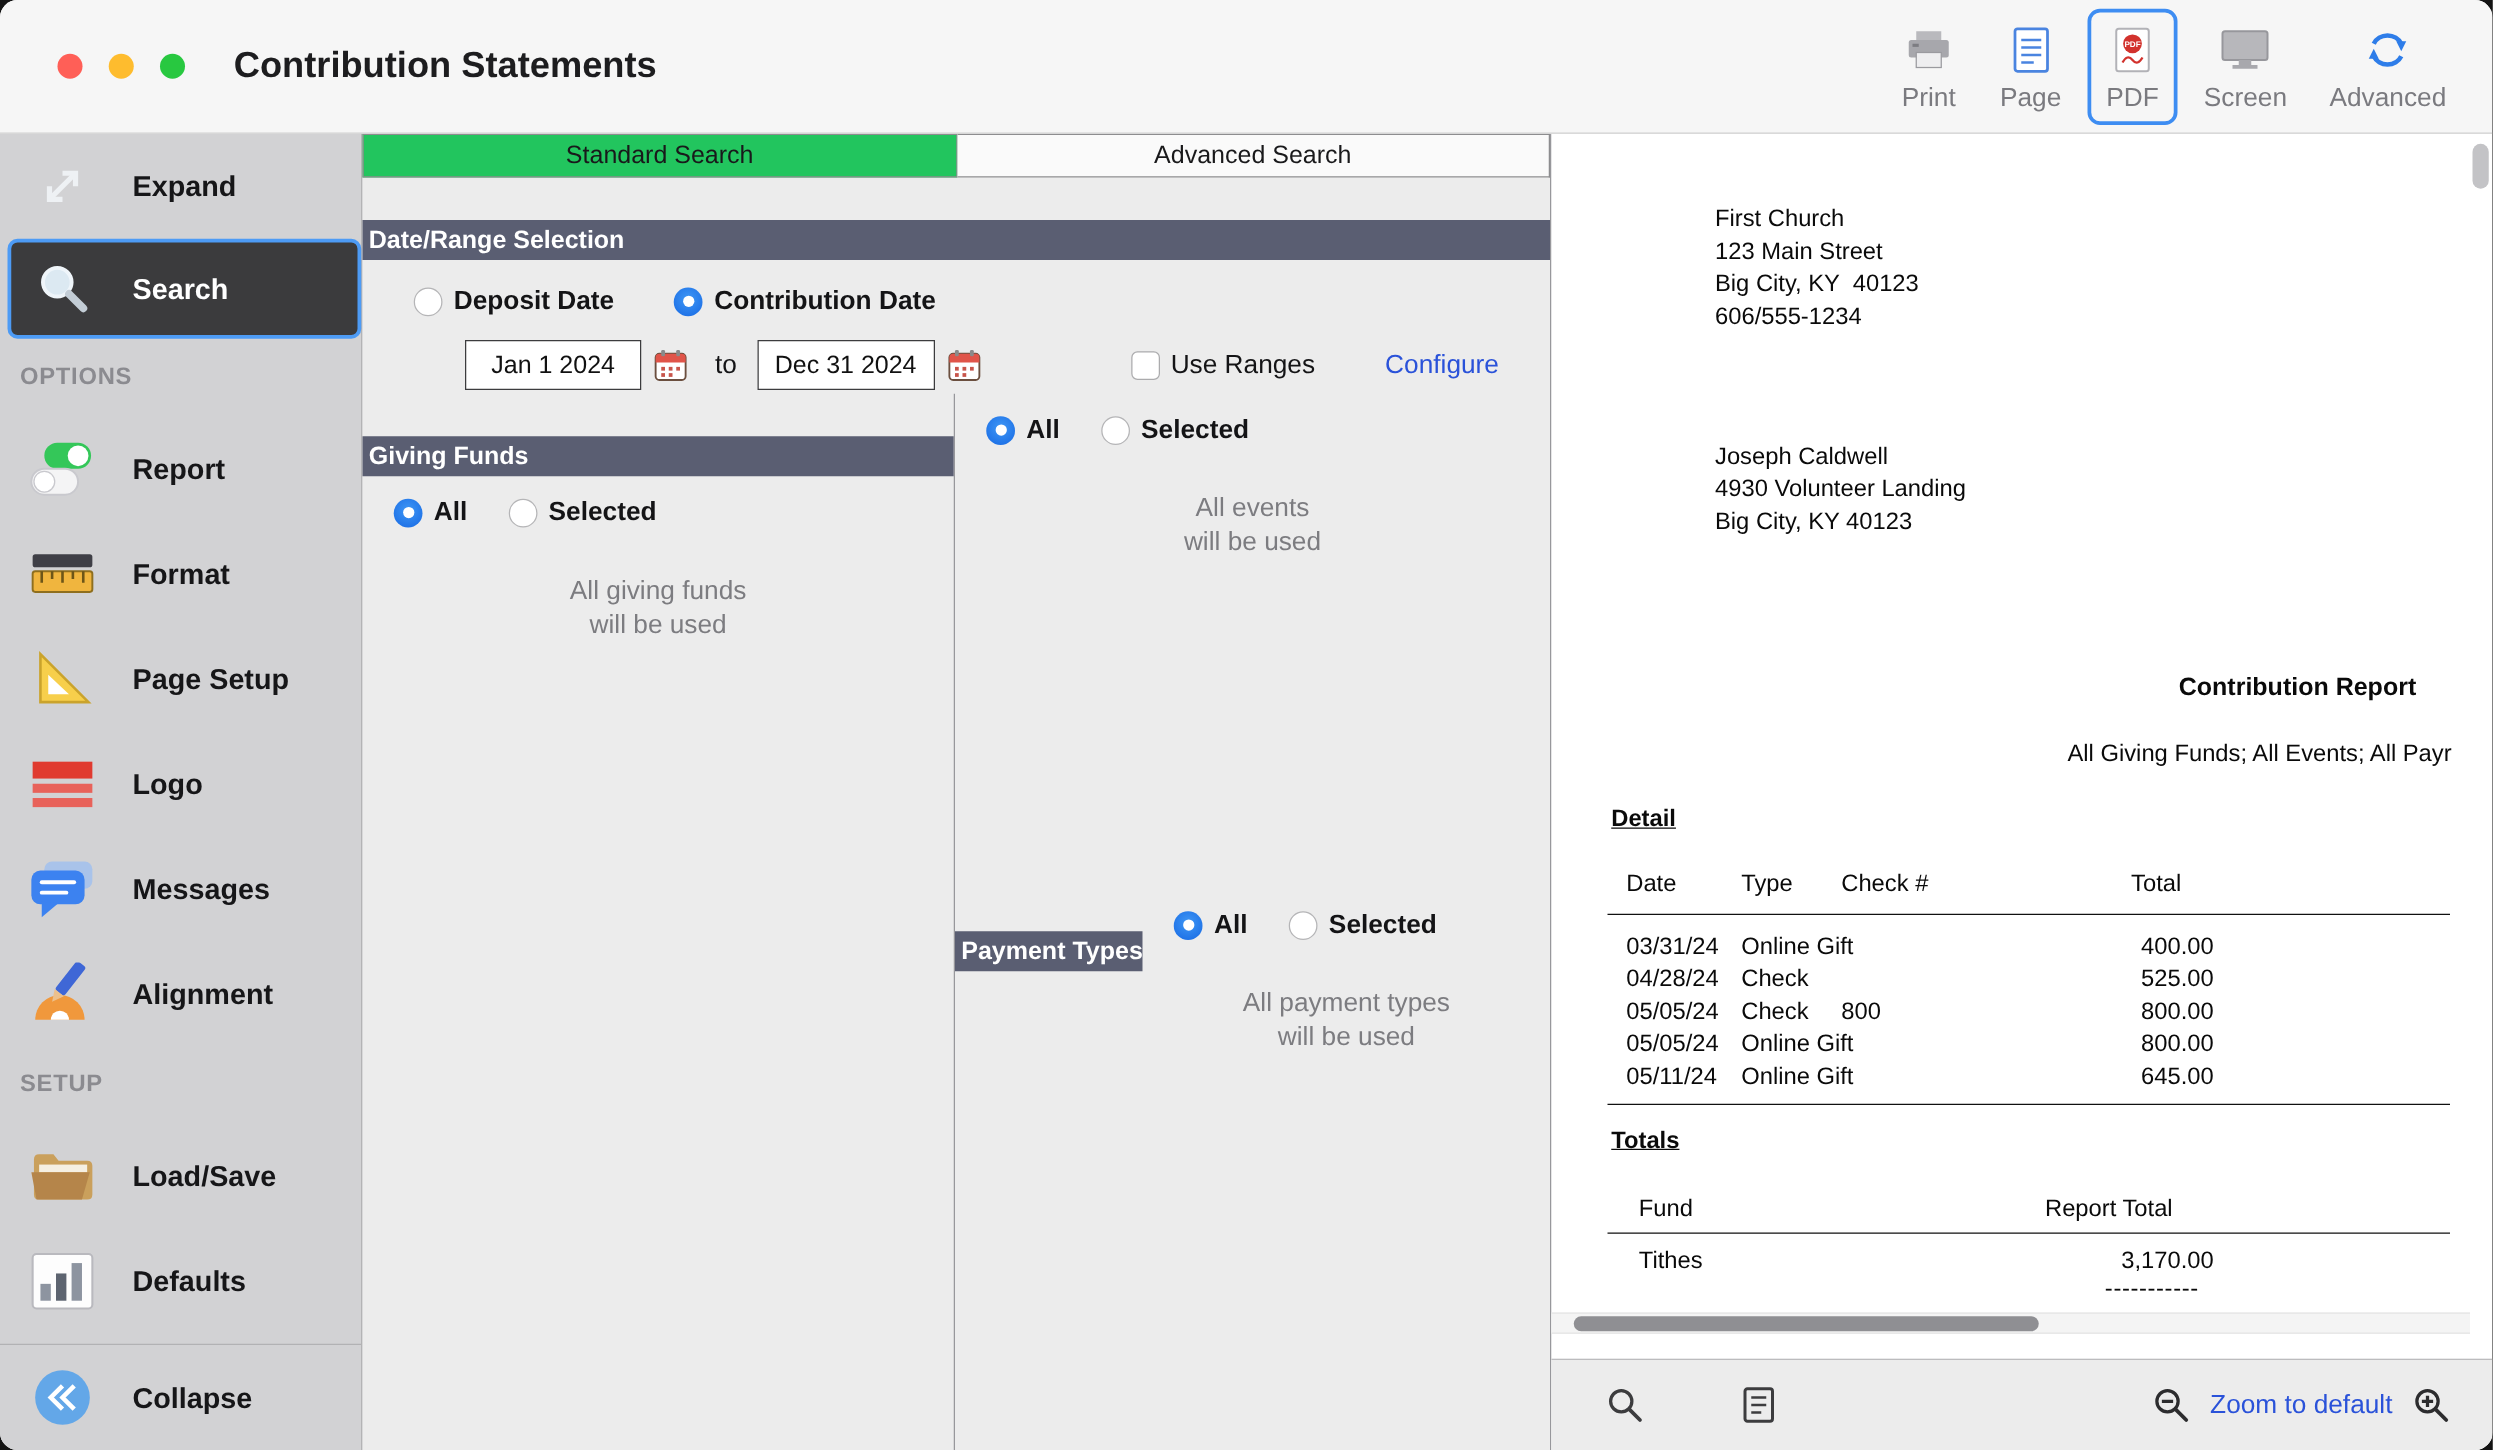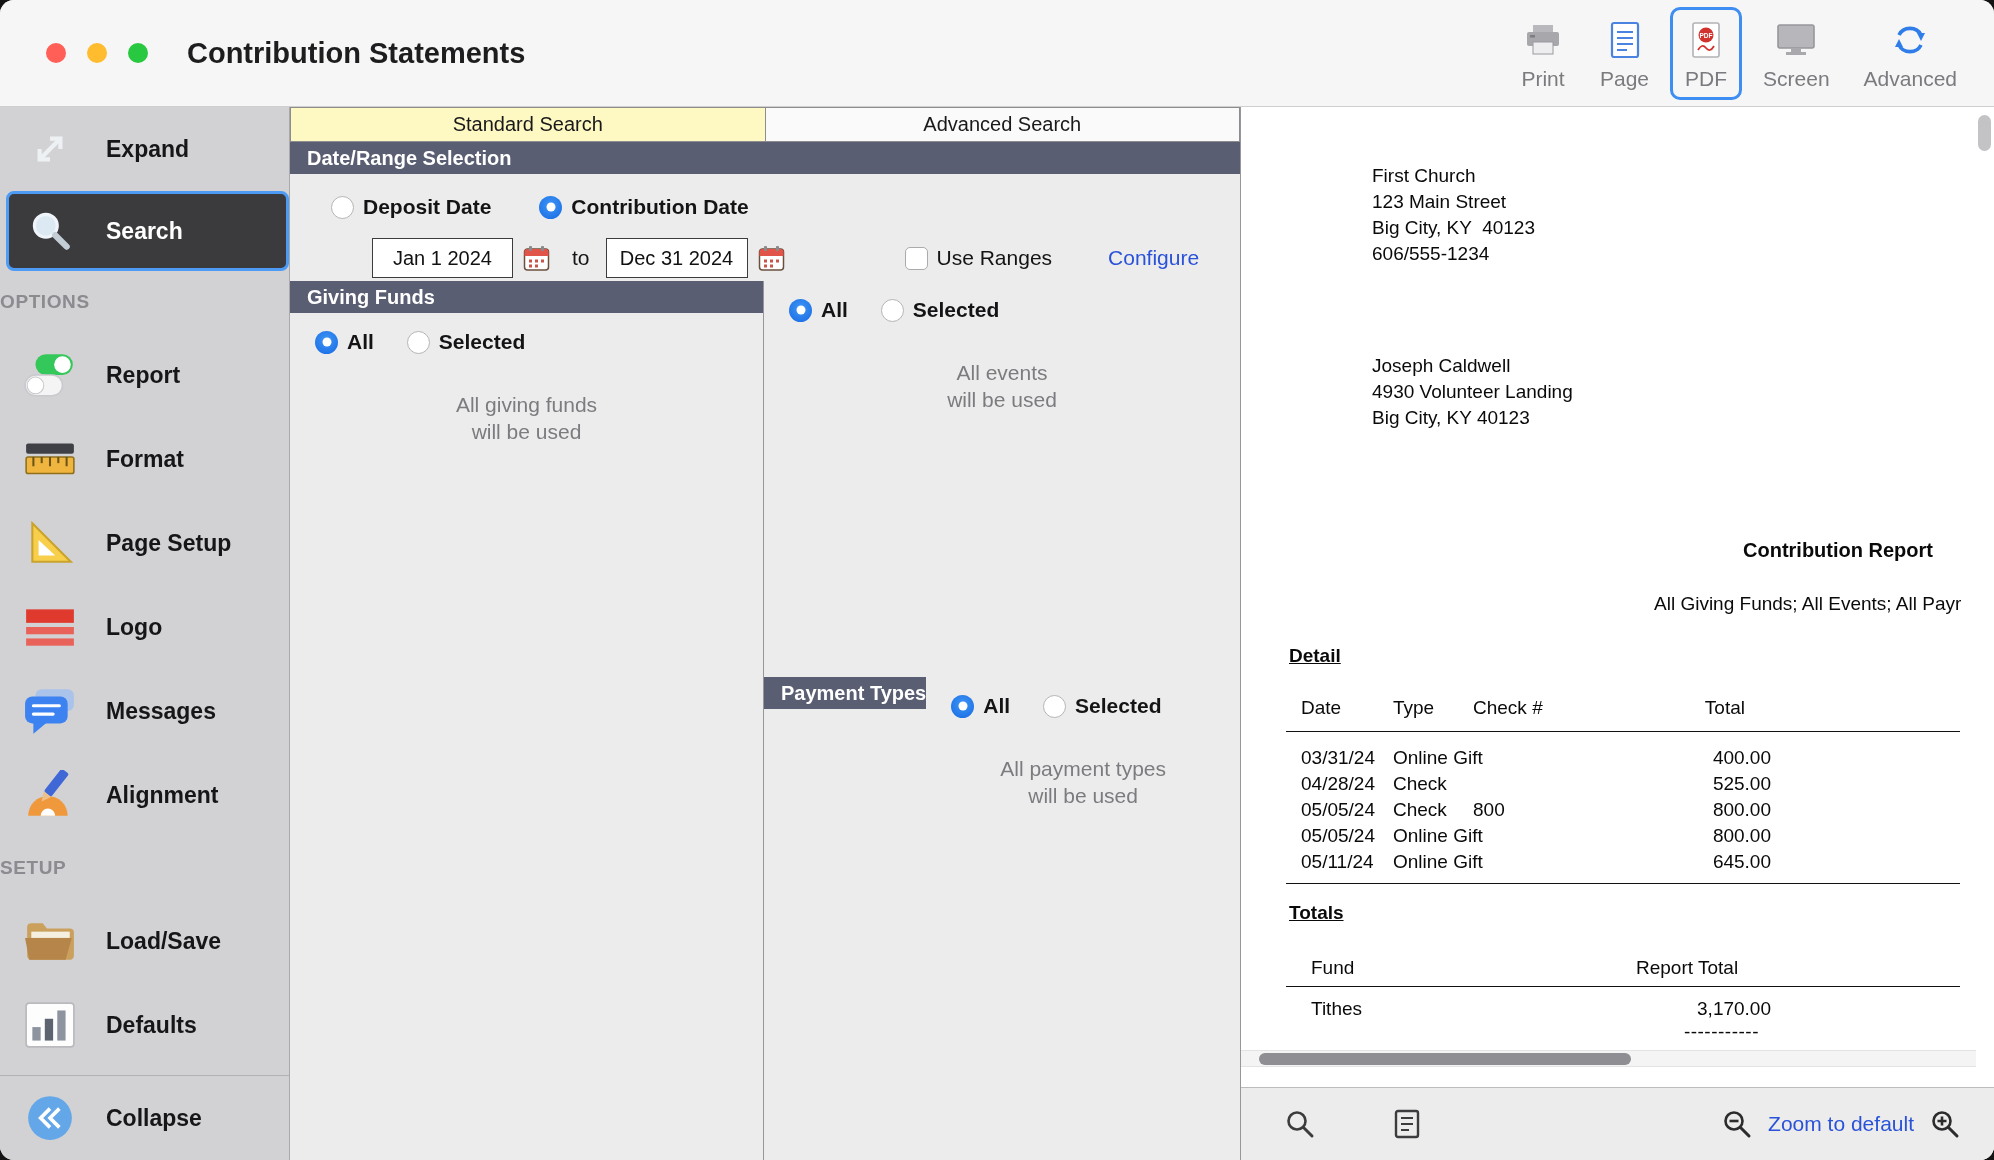--- a/index.html
+++ b/index.html
@@ -20,29 +20,29 @@
   .tb-label { font-size:21px; color:#7a7a7f; }
 
   
   .sidebar { position:absolute; left:0; top:107px; width:290px; bottom:0; background:#d2d2d4; border-right:1px solid #a9a9ab; display:flex; flex-direction:column; }
   .sb-item { height:84px; flex:none; display:flex; align-items:center; padding-left:22px; }
   .sb-icon { width:56px; flex:none; display:flex; justify-content:center; }
   .sb-icon svg{ display:block; }
   .sb-label { font-size:23px; font-weight:700; color:#161618; margin-left:28px; }
   .sb-item.selected { background:#3b3b3d; border:3px solid #4d9bf5; border-radius:8px; margin-left:6px; height:80px; padding-left:13px; }
   .sb-item.selected .sb-label { color:#ffffff; }
-  .sb-header { height:62px; flex:none; display:flex; align-items:center; font-size:19px; font-weight:700; letter-spacing:.6px; color:#8b8b90; }
+  .sb-header { height:62px; flex:none; display:flex; align-items:center; font-size:19px; font-weight:700; letter-spacing:.6px; color:#8b8b90;margin-left:16px; }
   .sb-divider { margin-top:auto; height:1px; background:#b2b2b4; flex:none; }
 
   
   .main { position:absolute; left:290px; top:107px; width:950px; bottom:0; background:#ececec; display:flex; flex-direction:column; }
   .tabbar { height:35px; flex:none; display:flex; }
-  .tab { flex:1; display:flex; align-items:center; justify-content:center; font-size:20px; color:#19191b; border:1px solid #8d8d8f; background:#fef9c3; }
+  .tab { flex:1; display:flex; align-items:center; justify-content:center; font-size:20px; color:#19191b; border:1px solid #8d8d8f; background:#22c55e; }
   .tab.alt { border-left:none; background:#fafafa; }
-  .sec-header { height:32px; flex:none; background:#5a5e72; color:#ffffff; font-size:20px; font-weight:700; display:flex; align-items:center; padding-left:17px; }
+  .sec-header { height:32px; flex:none; background:#5a5e72; color:#ffffff; font-size:20px; font-weight:700; display:flex; align-items:center; padding-left:5px;margin-top:34px; }
   .date-body { position:relative; height:107px; flex:none;margin-left:20px; }
   .dr-row1 { position:absolute; left:21px; top:21px; display:flex; align-items:center; }
   .dr-row2 { position:absolute; left:62px; top:64px; display:flex; align-items:center; height:40px; }
   .radio { width:23px; height:23px; border-radius:50%; background:#fff; border:1px solid #b5b5b7; flex:none; }
   .radio.on { background:radial-gradient(circle at 50% 40%, #3f97f5, #1668e3); border:none; position:relative; }
   .radio.on::after { content:""; position:absolute; width:9px; height:9px; border-radius:50%; background:#fff; left:50%; top:50%; transform:translate(-50%,-50%); }
   .rlabel { font-size:21px; font-weight:600; color:#141416; margin-left:9px; white-space:nowrap; }
   .gap48 { margin-left:48px; }
   .datefield { width:141px; height:40px; background:#fff; border:1px solid #3c3c3e; display:flex; align-items:center; justify-content:center; font-size:20px; font-weight:500; color:#111; }
   .cal { margin-left:10px; display:flex; }

